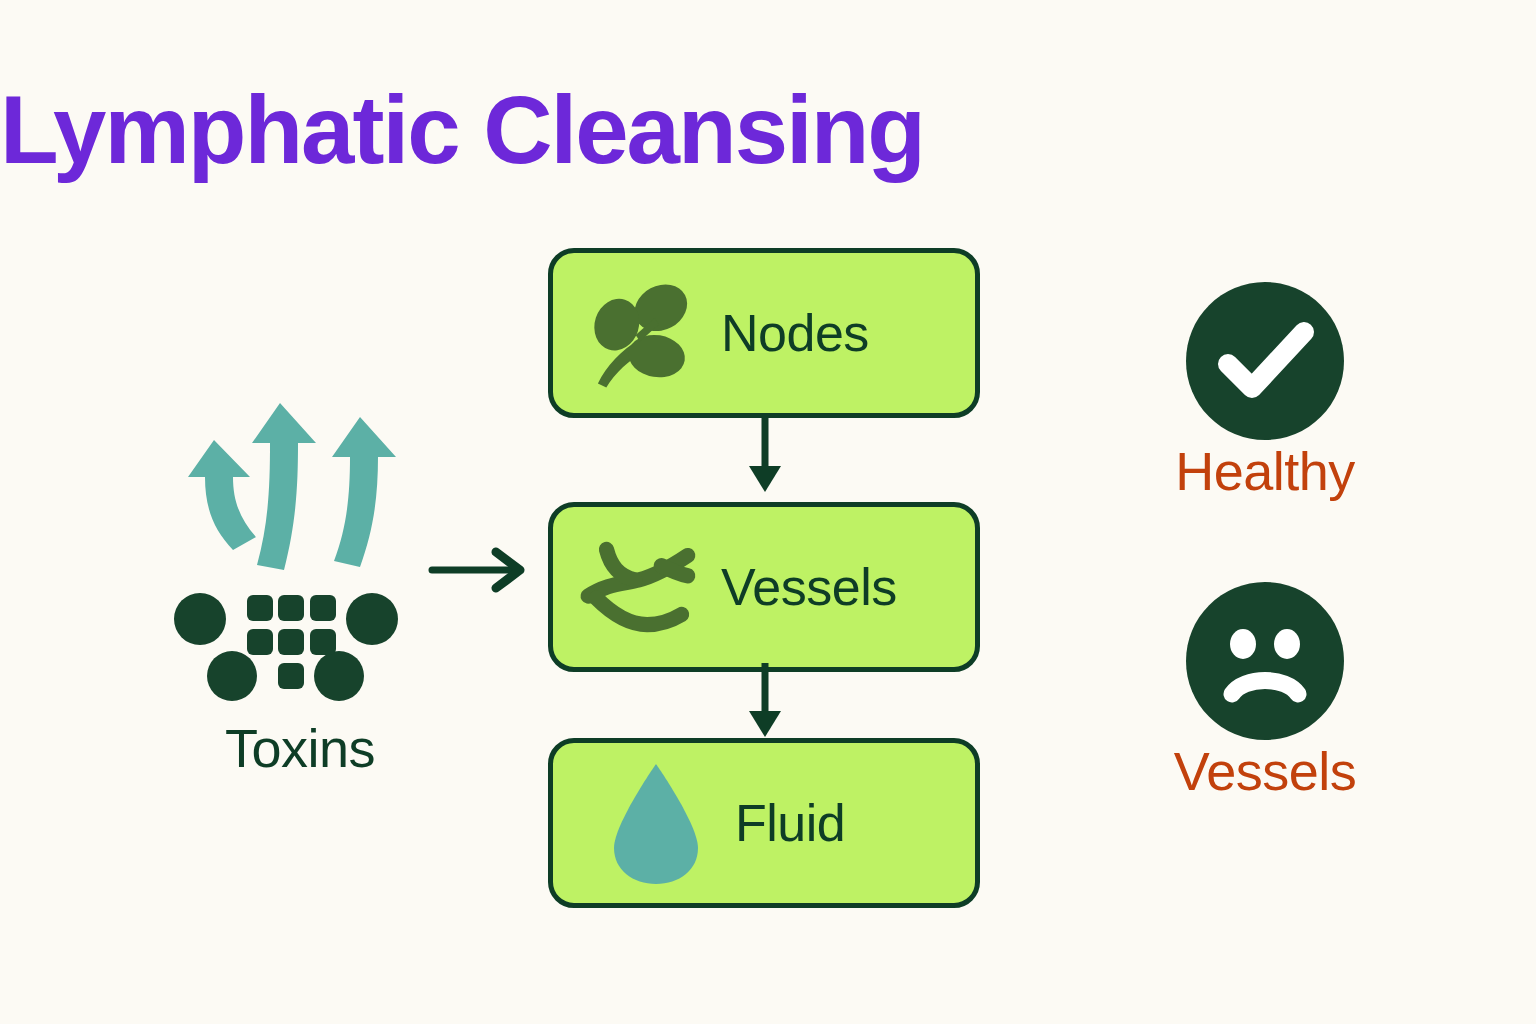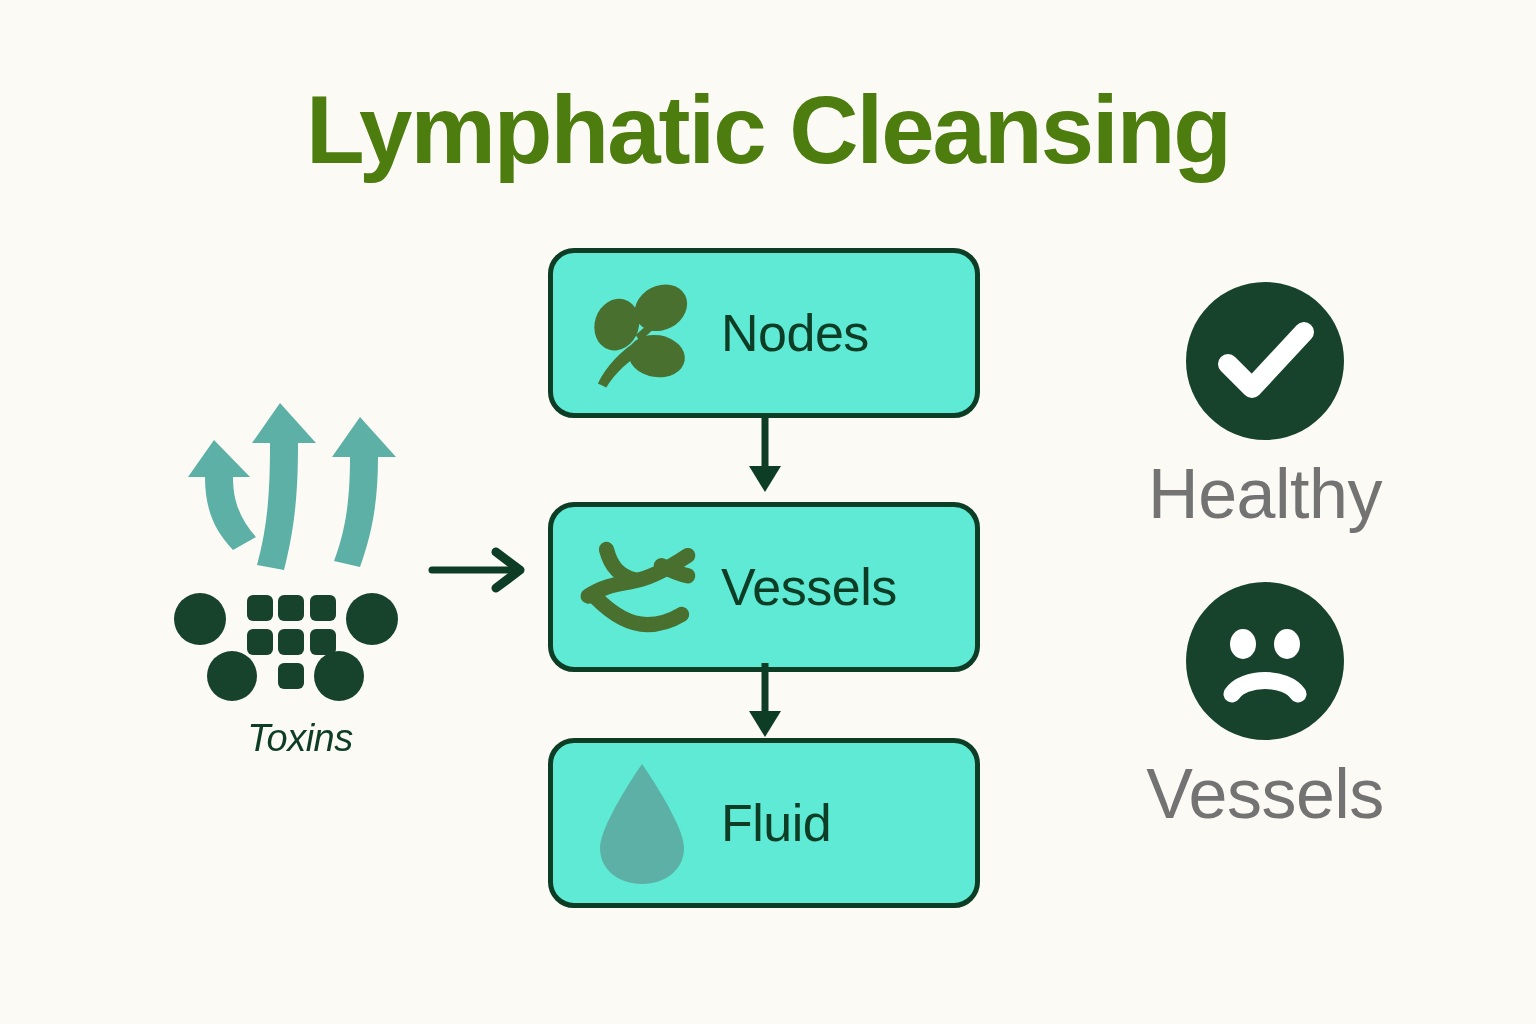--- a/index.html
+++ b/index.html
@@ -19,25 +19,24 @@
     width: 1536px;
     height: 1024px;
   }
 
   
   .title {
     position: absolute;
     left: 0;
     top: 78px;
     width: 1536px;
-    text-align: center;
     font-size: 96px;
     font-weight: 700;
     letter-spacing: -2px;
-    color: #4d7c0f;
+    color: #6d28d9;
     line-height: 1.08;
     white-space: nowrap;
   }
 
   
   .toxins-group {
     position: absolute;
     left: 160px;
     top: 395px;
     width: 280px;
@@ -63,26 +62,25 @@
   }
   .particles .circ { border-radius: 50%; }
   .particles .sq { border-radius: 6px; }
 
   .toxins-label {
     position: absolute;
     left: -10px;
     top: 322px;
     width: 300px;
     text-align: center;
-    font-size: 38px;
+    font-size: 54px;
     font-weight: 400;
     color: #12past3;
     color: #0E3D26;
     letter-spacing: -0.5px;
-    font-style: italic;
   }
 
   
   .h-arrow {
     position: absolute;
     left: 428px;
     top: 542px;
     width: 120px;
     height: 56px;
   }
@@ -96,28 +94,28 @@
     height: 660px;
   }
   .node-box {
     position: absolute;
     left: 0;
     width: 432px;
     height: 170px;
     box-sizing: border-box;
     border: 5px solid #0E3D26;
     border-radius: 26px;
-    background: #5eead4;
+    background: #bef264;
     display: flex;
     align-items: center;
     justify-content: flex-start;
   }
   .node-box.b1 { top: 0px; }
   .node-box.b2 { top: 245px; margin-top: 9px; }
-  .node-box.b3 { top: 490px; }
+  .node-box.b3 { top: 490px; padding-left: 14px; }
 
   .node-icon {
     width: 150px;
     min-width: 150px;
     height: 140px;
     display: flex;
     align-items: center;
     justify-content: center;
     margin-left: 14px;
   }
@@ -157,24 +155,23 @@
 
   .status-badge {
     width: 158px;
     height: 158px;
     border-radius: 50%;
     background: #17432C;
     margin: 0 auto;
     position: relative;
   }
   .status-label {
-    margin-top: 14px;
-    font-size: 70px;
+    font-size: 54px;
     font-weight: 400;
-    color: #737373;
+    color: #c2410c;
     letter-spacing: -0.5px;
     white-space: nowrap;
   }
 </style>
 </head>
 <body>
 
 <div id="stage">
 
   <div class="title">Lymphatic Cleansing</div>

